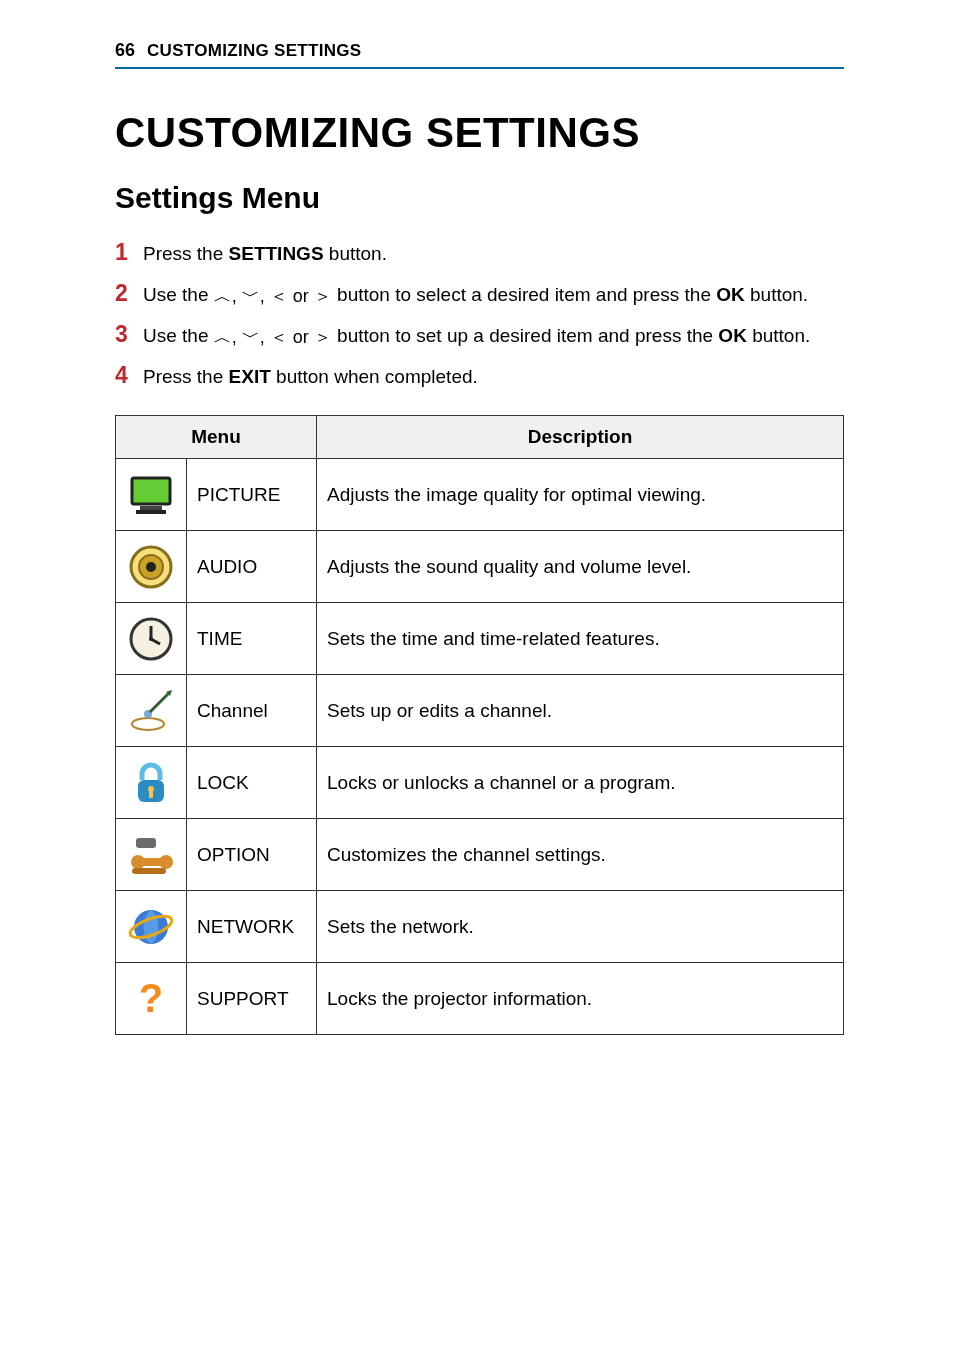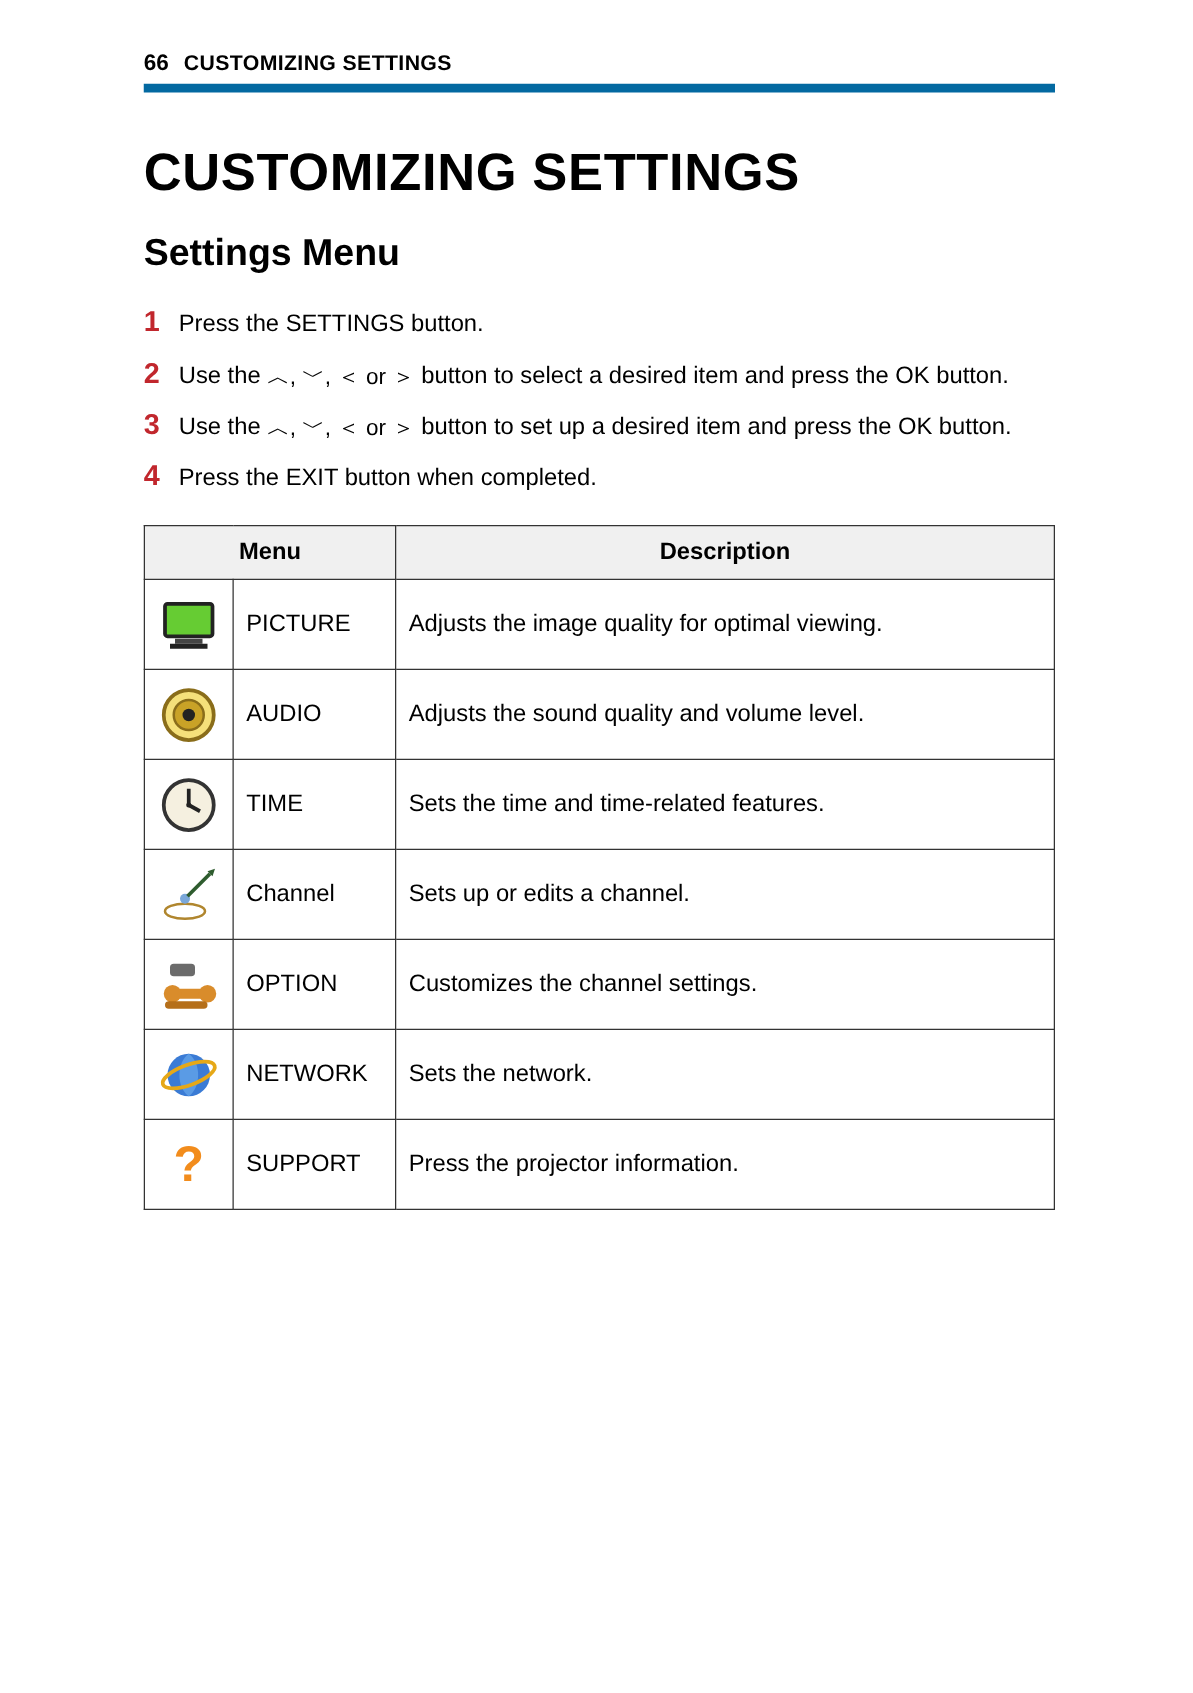--- a/index.html
+++ b/index.html
@@ -11,21 +11,21 @@
       font-family: Arial, Helvetica, sans-serif;
       background: #ffffff;
       width: 954px;
       padding: 40px 110px 40px 115px;
       color: #000;
     }
     .header-row {
       display: flex;
       align-items: baseline;
       gap: 12px;
-      border-bottom: 7px solid #0369a1;
+      border-bottom: 2px solid #0369a1;
       padding-bottom: 6px;
       margin-bottom: 40px;
     }
     .page-num {
       font-size: 18px;
       font-weight: bold;
     }
     .header-title {
       font-size: 17px;
       font-weight: bold;
@@ -56,21 +56,21 @@
     .step-num {
       color: #c1272d;
       font-weight: bold;
       font-size: 23px;
       min-width: 22px;
     }
     .step-text {
       font-size: 19px;
     }
     .step-text b {
-      font-weight: normal;
+      font-weight: bold;
     }
     .glyph {
       font-family: Arial, sans-serif;
       font-size: 18px;
       display: inline-block;
       vertical-align: middle;
       line-height: 1;
     }
     table.menu-table {
       border-collapse: collapse;
@@ -214,20 +214,34 @@
             <circle cx="22" cy="28" r="4" fill="#7aa7d9"></circle>
             <line x1="24" y1="26" x2="42" y2="8" stroke="#2e5c2e" stroke-width="3"></line>
             <polygon points="40,6 46,4 44,10" fill="#2e5c2e"></polygon>
           </svg>
         </div>
       </td>
       <td class="label-cell">Channel</td>
       <td>Sets up or edits a channel.</td>
     </tr>
 
+    <tr>
+      <td class="icon-cell">
+        <div class="icon-box">
+          <svg width="50" height="50" viewBox="0 0 50 50">
+            <path d="M16 22 v-6 a9 9 0 0 1 18 0 v6" fill="none" stroke="#5bbce4" stroke-width="5"></path>
+            <rect x="12" y="22" width="26" height="22" rx="6" fill="#2b8cc4"></rect>
+            <circle cx="25" cy="31" r="3" fill="#f5c24c"></circle>
+            <rect x="23" y="32" width="4" height="8" fill="#f5c24c"></rect>
+          </svg>
+        </div>
+      </td>
+      <td class="label-cell">LOCK</td>
+      <td>Locks or unlocks a channel or a program.</td>
+    </tr>
 
     <tr>
       <td class="icon-cell">
         <div class="icon-box">
           <svg width="50" height="50" viewBox="0 0 50 50">
             <rect x="10" y="8" width="20" height="10" rx="3" fill="#6b6b6b"></rect>
             <rect x="6" y="28" width="34" height="8" rx="4" fill="#d98c2b"></rect>
             <circle cx="12" cy="32" r="7" fill="#d98c2b"></circle>
             <circle cx="40" cy="32" r="7" fill="#d98c2b"></circle>
             <rect x="6" y="38" width="34" height="6" rx="3" fill="#b56f1a"></rect>
@@ -254,17 +268,17 @@
 
     <tr>
       <td class="icon-cell">
         <div class="icon-box">
           <svg width="50" height="50" viewBox="0 0 50 50">
             <text x="25" y="38" font-size="40" font-weight="bold" fill="#f28c1c" text-anchor="middle" font-family="Arial">?</text>
           </svg>
         </div>
       </td>
       <td class="label-cell">SUPPORT</td>
-      <td>Press the projector information.</td>
+      <td>Locks the projector information.</td>
     </tr>
 
   </tbody>
 </table>
 
 </body></html>

